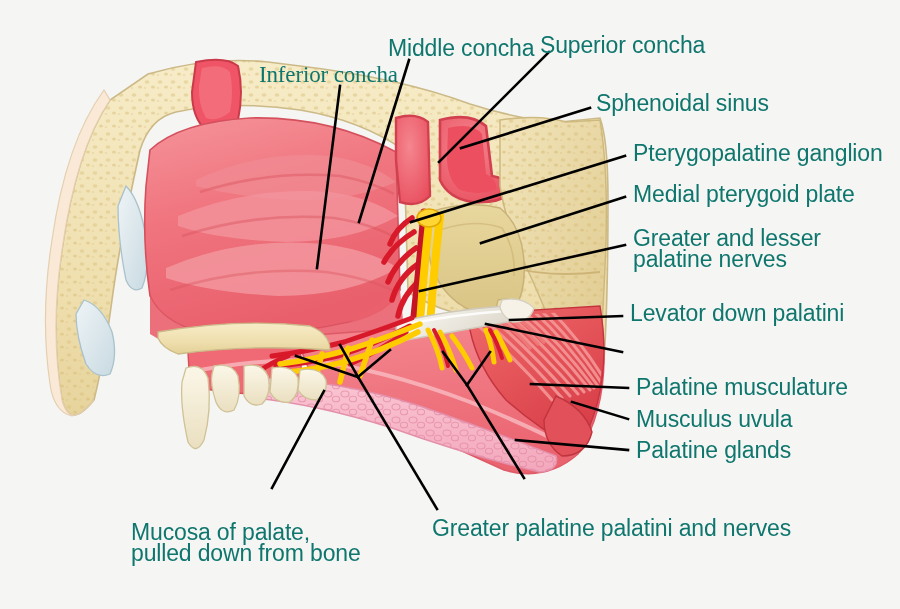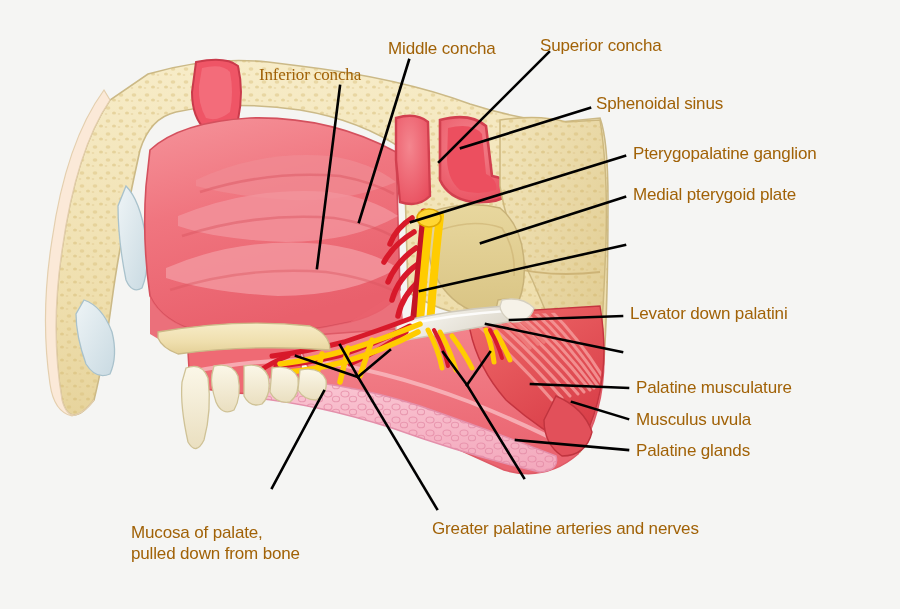--- a/index.html
+++ b/index.html
@@ -18,23 +18,23 @@
   }
   #art {
     position: absolute;
     left: 0; top: 0;
     width: 900px;
     height: 609px;
   }
   .label {
     position: absolute;
     font-family: "Liberation Sans", sans-serif;
-    font-size: 17px;
+    font-size: 23px;
     line-height: 21px;
-    color: #a16207;
+    color: #0f766e;
     white-space: pre;
     letter-spacing: -0.15px;
   }
 </style>
 </head>
 <body>
 
 <div id="figure">
 
   <svg id="art" viewBox="0 0 900 609">
@@ -300,21 +300,23 @@
       <polyline points="324,391 272,488"></polyline>
     </g>
   </svg>
 
   <div class="label" style="left:259px; top:64px;font-family:Liberation Serif, serif;">Inferior concha</div>
   <div class="label" style="left:388px; top:38px;">Middle concha</div>
   <div class="label" style="left:540px; top:35px;">Superior concha</div>
   <div class="label" style="left:596px; top:93px;">Sphenoidal sinus</div>
   <div class="label" style="left:633px; top:143px;">Pterygopalatine ganglion</div>
   <div class="label" style="left:633px; top:184px;">Medial pterygoid plate</div>
+  <div class="label" style="left:633px; top:228px;">Greater and lesser
+palatine nerves</div>
   <div class="label" style="left:630px; top:303px;">Levator down palatini</div>
   <div class="label" style="left:636px; top:377px;">Palatine musculature</div>
   <div class="label" style="left:636px; top:409px;">Musculus uvula</div>
   <div class="label" style="left:636px; top:440px;">Palatine glands</div>
-  <div class="label" style="left:432px; top:518px;">Greater palatine arteries and nerves</div>
+  <div class="label" style="left:432px; top:518px;">Greater palatine palatini and nerves</div>
   <div class="label" style="left:131px; top:498px;margin-top:24px;">Mucosa of palate,
 pulled down from bone</div>
 
 </div>
 
 </body></html>

